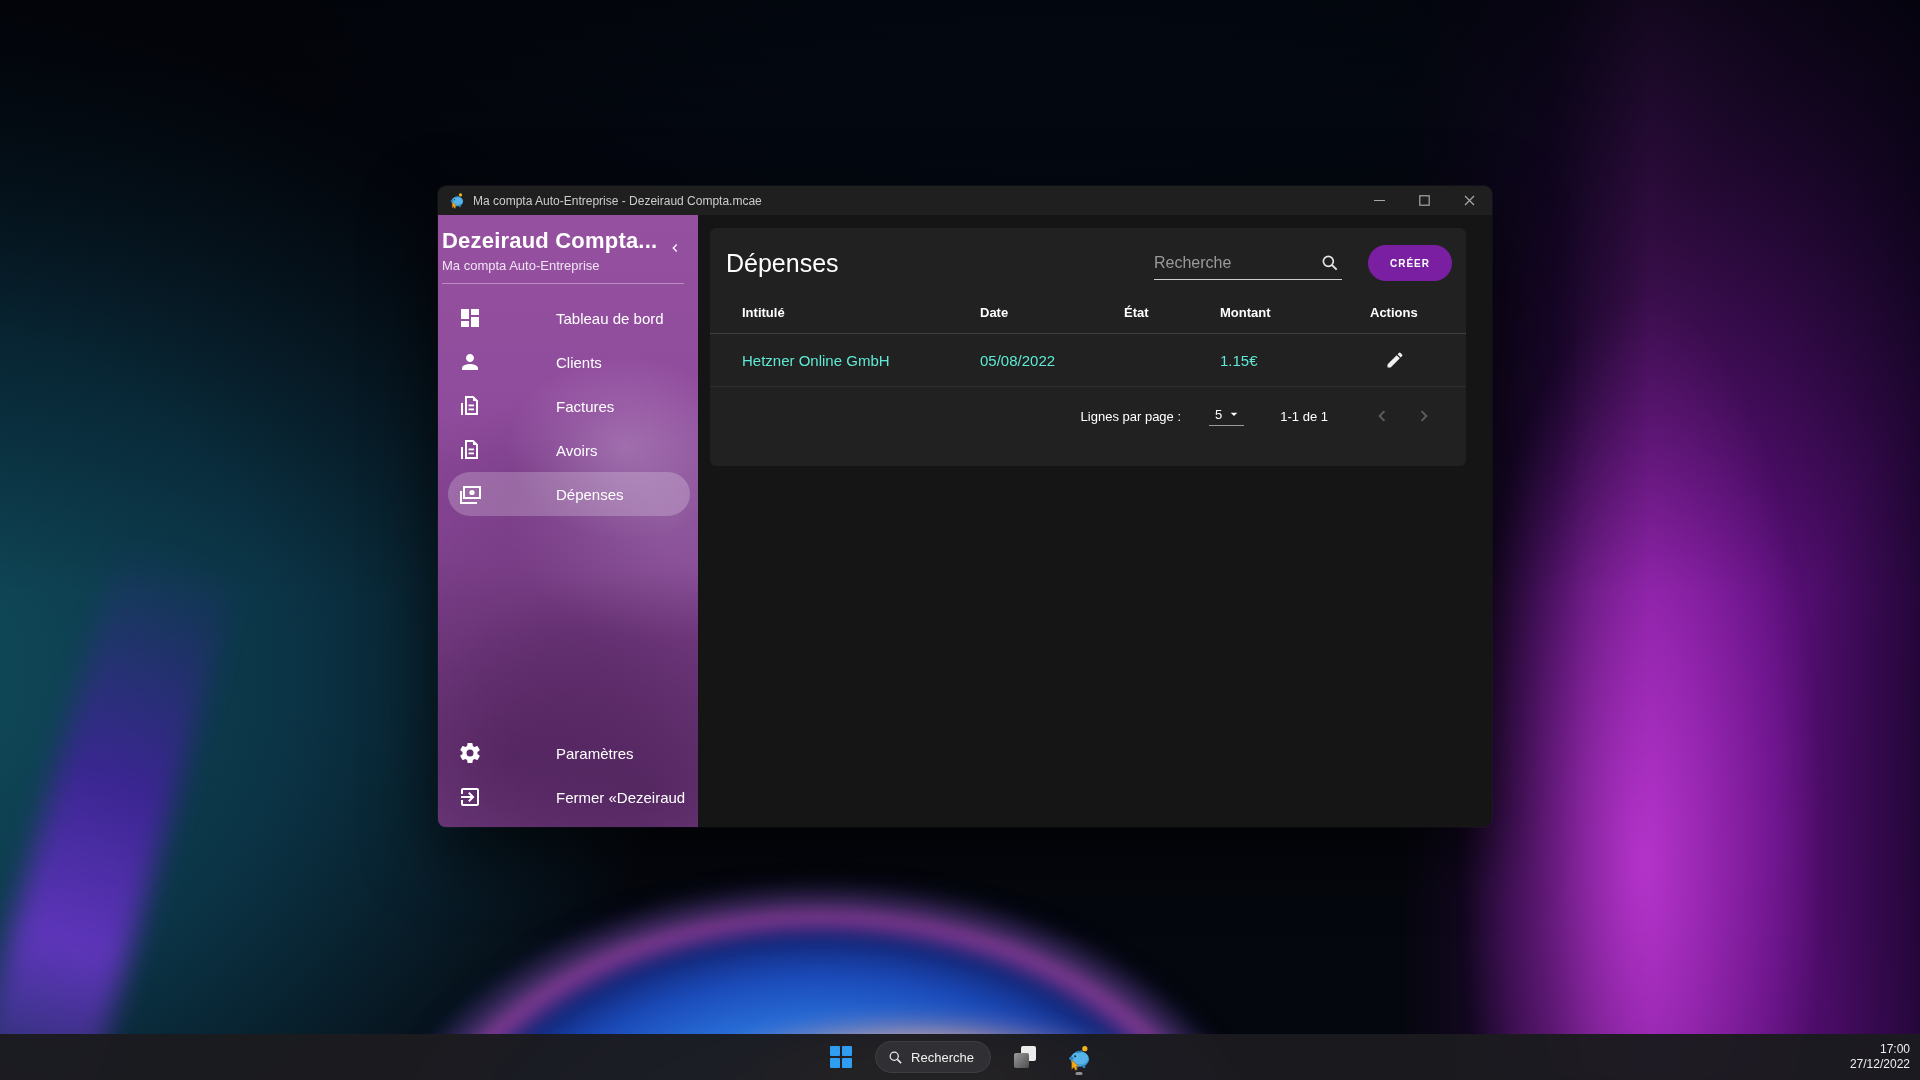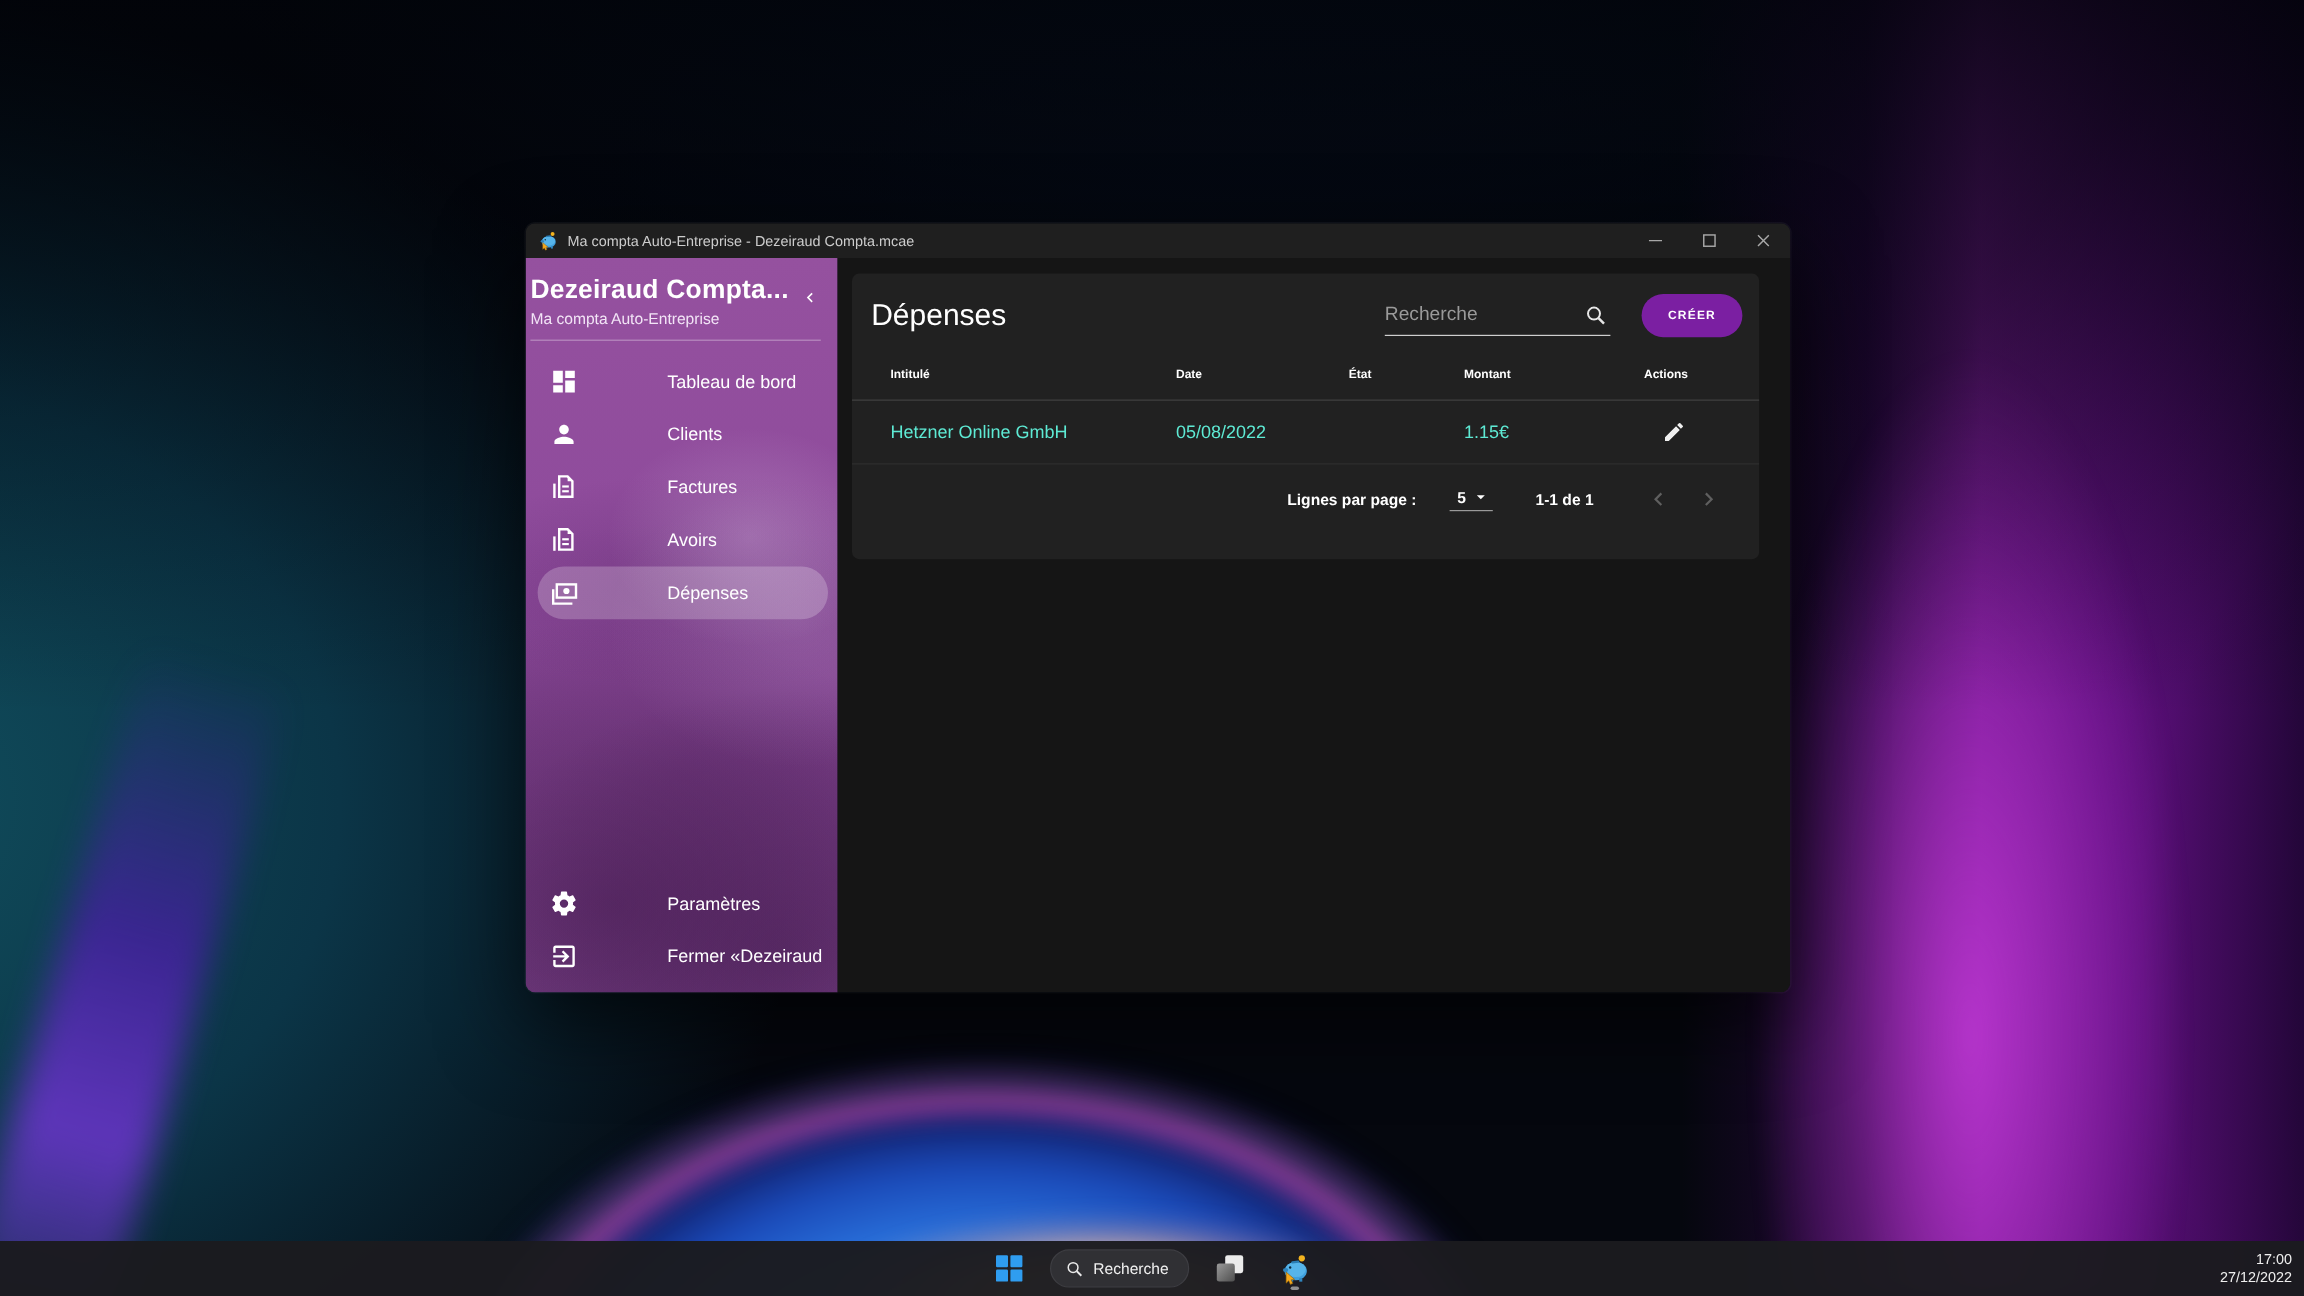--- a/index.html
+++ b/index.html
@@ -79,28 +79,28 @@
   .search-field input { background:transparent; border:none; outline:none; width:100%;
                         color:#fff; font-size:16px; padding-right:28px; font-family:inherit; }
   .search-field input::placeholder { color:#9a9a9a; }
   .search-ico { position:absolute; right:2px; top:7px; width:20px; height:20px; color:#e6e6e6; }
   .create-btn { height:36px; padding:0 22px; border:none; border-radius:18px; background:#7b1fa2;
                 color:#fff; font-size:10px; font-weight:bold; letter-spacing:1px; cursor:pointer;
                 font-family:inherit; }
 
   .thead, .trow { display:grid; grid-template-columns:238px 144px 96px 150px 1fr;
                   align-items:center; padding:0 24px 0 32px; }
-  .thead { height:42px; font-size:10px; font-weight:bold; color:#fff;
+  .thead { height:42px; font-size:13px; font-weight:bold; color:#fff;
            border-bottom:1px solid rgba(255,255,255,0.14); }
   .trow { height:53px; font-size:15px; color:#5eead4; border-bottom:1px solid rgba(255,255,255,0.06); }
   .dot { width:10px; height:10px; border-radius:50%; background:#4caf50; margin-left:10px; }
   .row-action { width:34px; height:34px; margin-left:8px; border-radius:50%; display:flex;
                 align-items:center; justify-content:center; color:#f0f0f0; cursor:pointer; }
   .tfoot { display:flex; align-items:center; justify-content:flex-end; height:58px;
-           padding-right:30px; font-size:13px; font-weight:bold; color:#fff; }
+           padding-right:30px; font-size:13px; font-weight:normal; color:#fff; }
   .pp-label { margin-right:28px; }
   .pp-select { display:flex; align-items:center; gap:4px; border-bottom:1px solid #9a9a9a;
                padding:0 2px 3px 6px; margin-right:36px; cursor:pointer; }
   .pp-range { margin-right:42px; }
   .pg-btn { width:24px; height:24px; color:#5f5f5f; display:flex; align-items:center;
             justify-content:center; cursor:default; }
   .pg-btn + .pg-btn { margin-left:18px; }
 
   
   .taskbar { position:fixed; left:0; right:0; bottom:0; height:46px; background:rgba(27,27,31,0.97);

